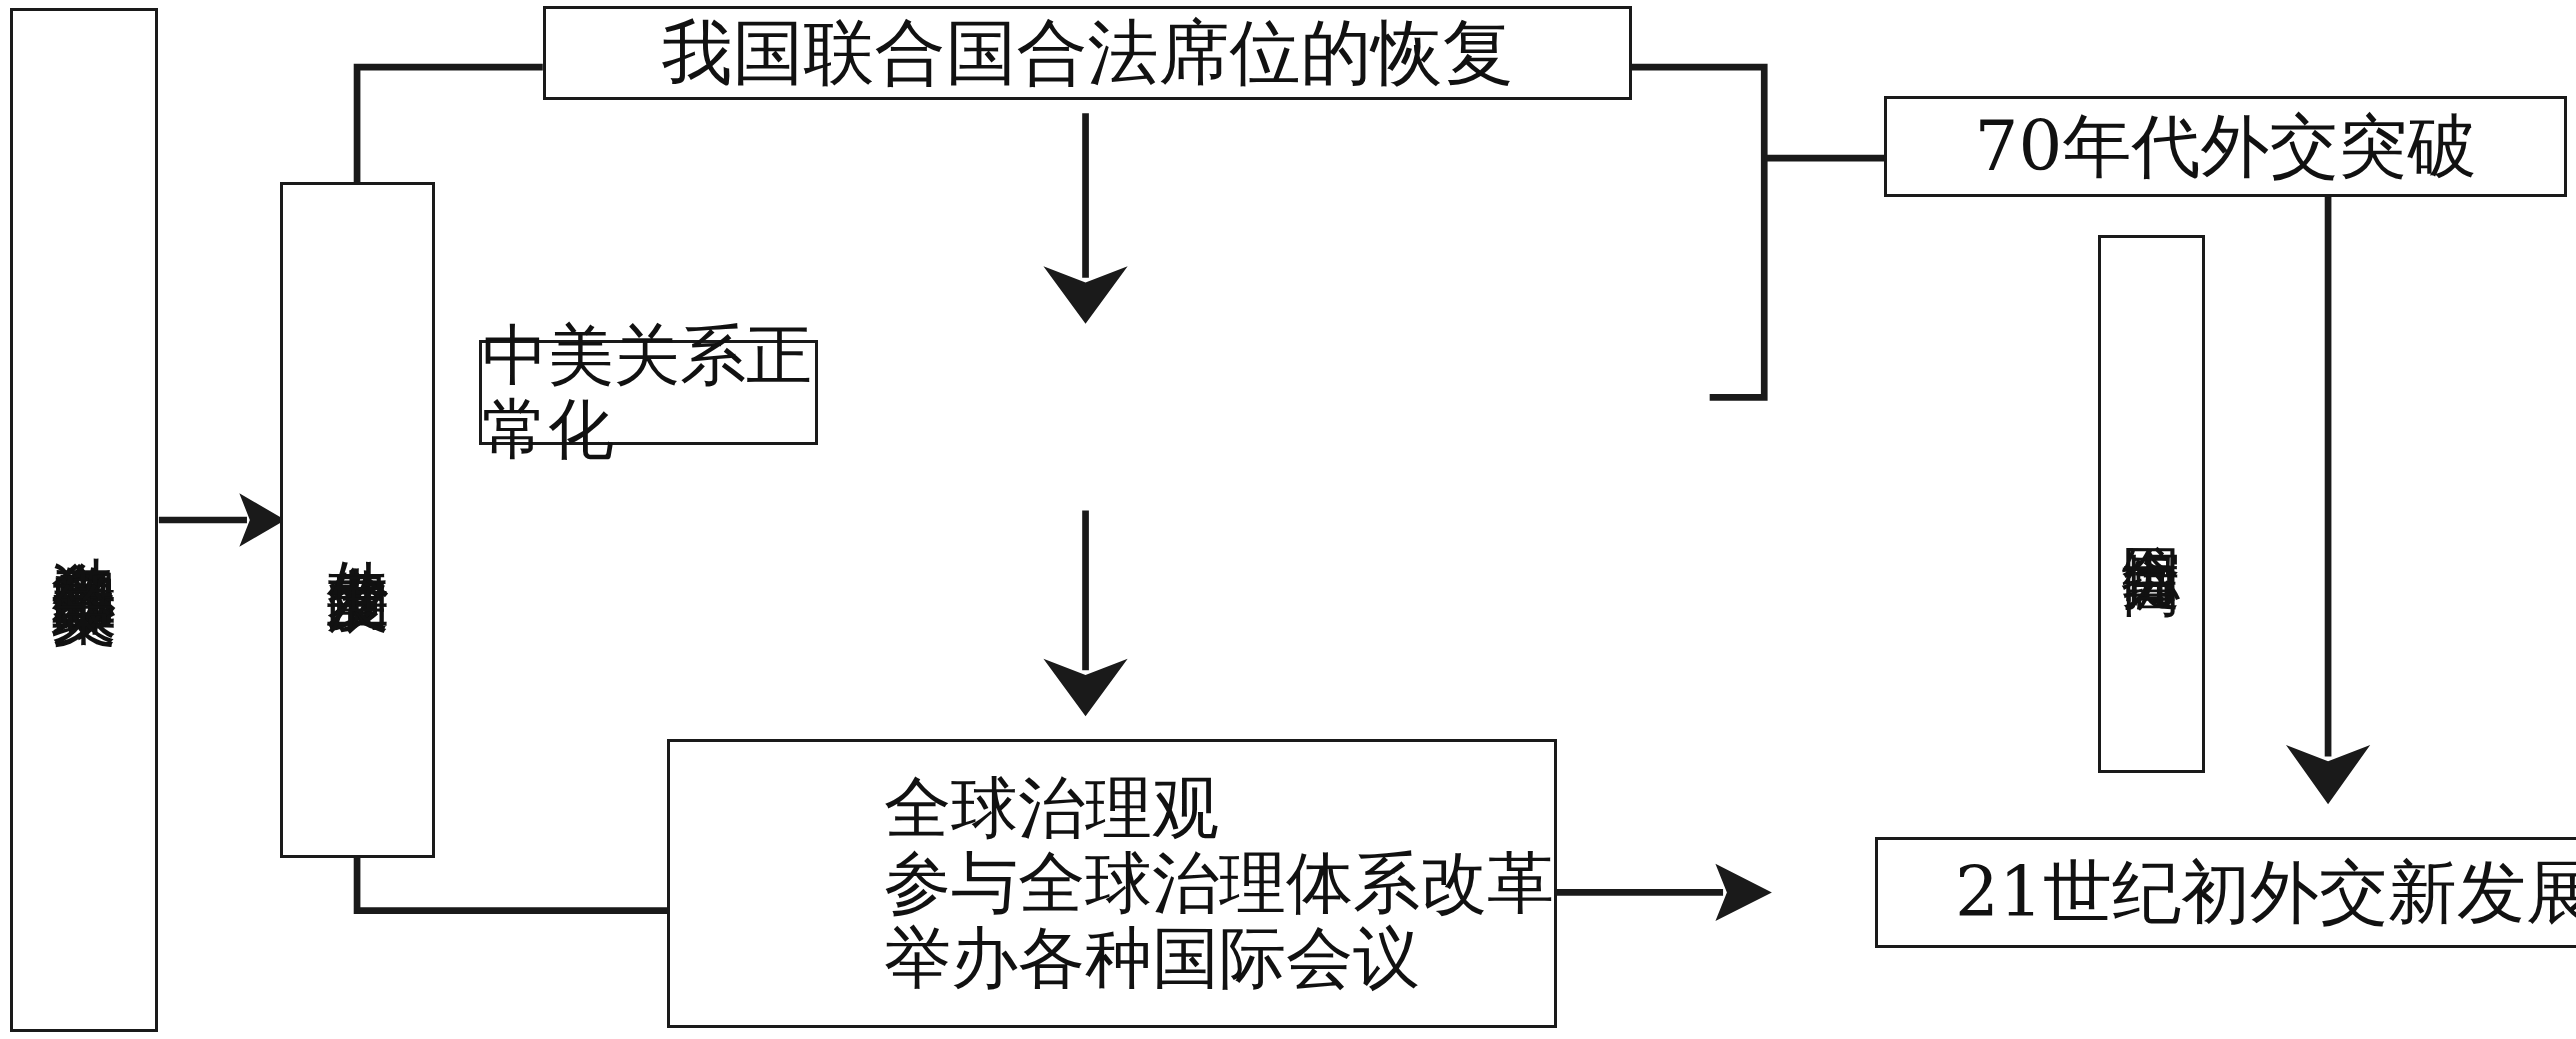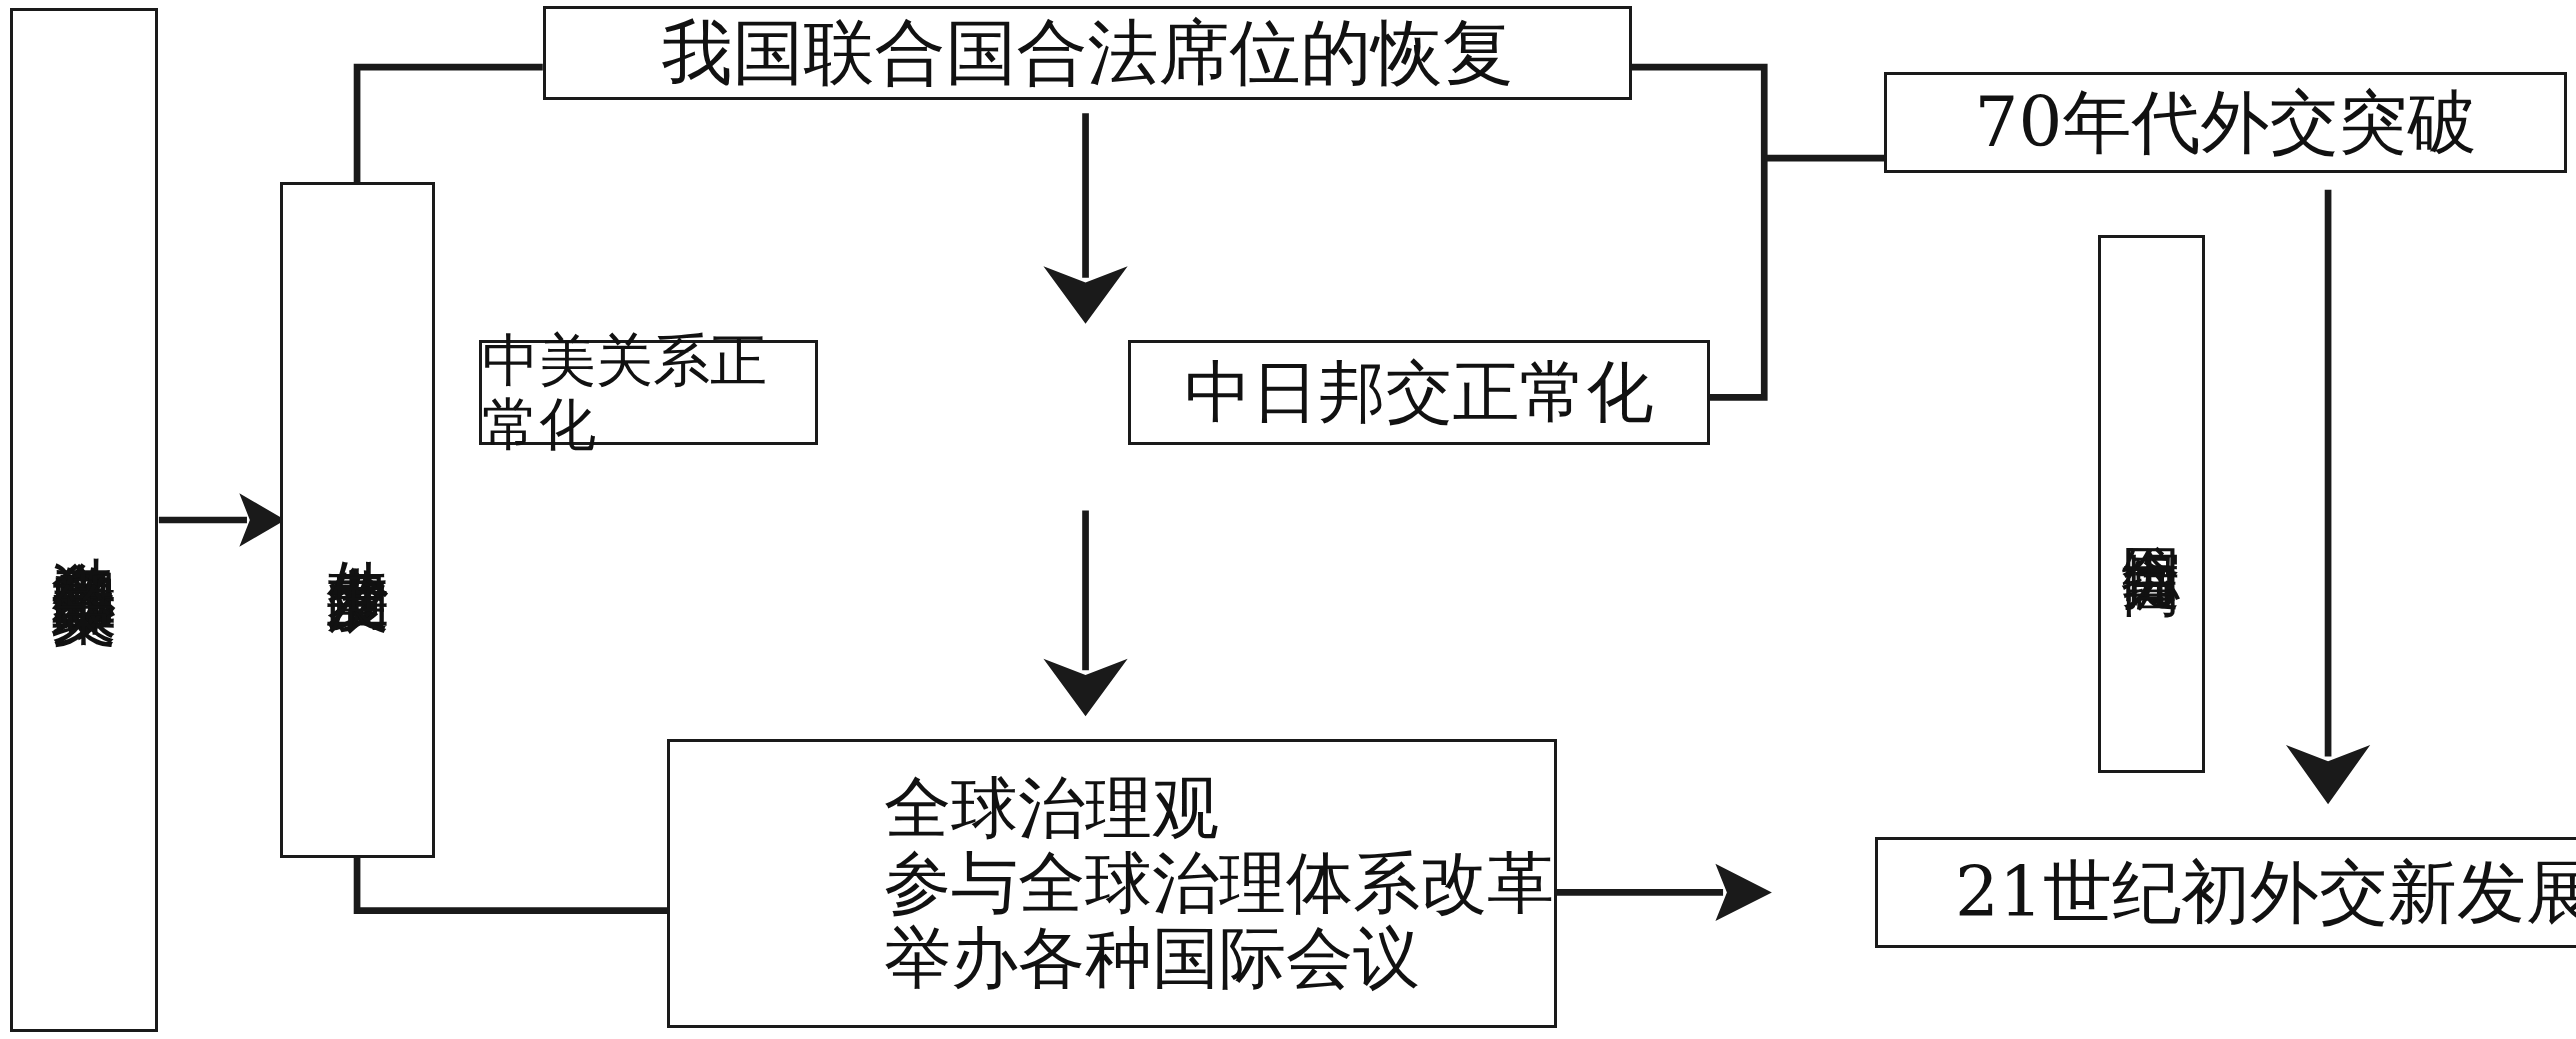--- a/index.html
+++ b/index.html
@@ -110,31 +110,28 @@
   </div>
 
   <div class="node vert" style="left:280px; top:182px; width:155px; height:676px; font-size:63px;">
     <span class="txt">外交事业的发展</span>
   </div>
 
   <div class="node" style="left:543px; top:5.7px; width:1089px; height:94px; font-size:71px;">
     <span class="txt">我国联合国合法席位的恢复</span>
   </div>
 
-  <div class="node" style="left:1884px; top:72px; width:683px; height:101px; font-size:69px;">
+  <div class="node" style="left:1884px; top:96px; width:683px; height:101px; font-size:69px;">
     <span class="txt">70年代外交突破</span>
   </div>
 
-  <div class="node" style="left:479px; top:340px; width:339px; height:105px; font-size:57px;">
+  <div class="node" style="left:479px; top:340px; width:339px; height:105px; font-size:66px;">
     <span class="txt">中美关系正常化</span>
   </div>
 
-  <div class="node" style="left:1128px; top:340px; width:582px; height:105px; font-size:67px;">
-    <span class="txt">中日邦交正常化</span>
-  </div>
 
   <div class="node vert" style="left:2098px; top:235px; width:107px; height:538px; font-size:59px;">
     <span class="txt">综合国力提高</span>
   </div>
 
   <div class="node multiline" style="left:667px; top:739px; width:890px; height:289px; font-size:67px;">
     <span class="txt">全球治理观
 参与全球治理体系改革
 举办各种国际会议</span>
   </div>

